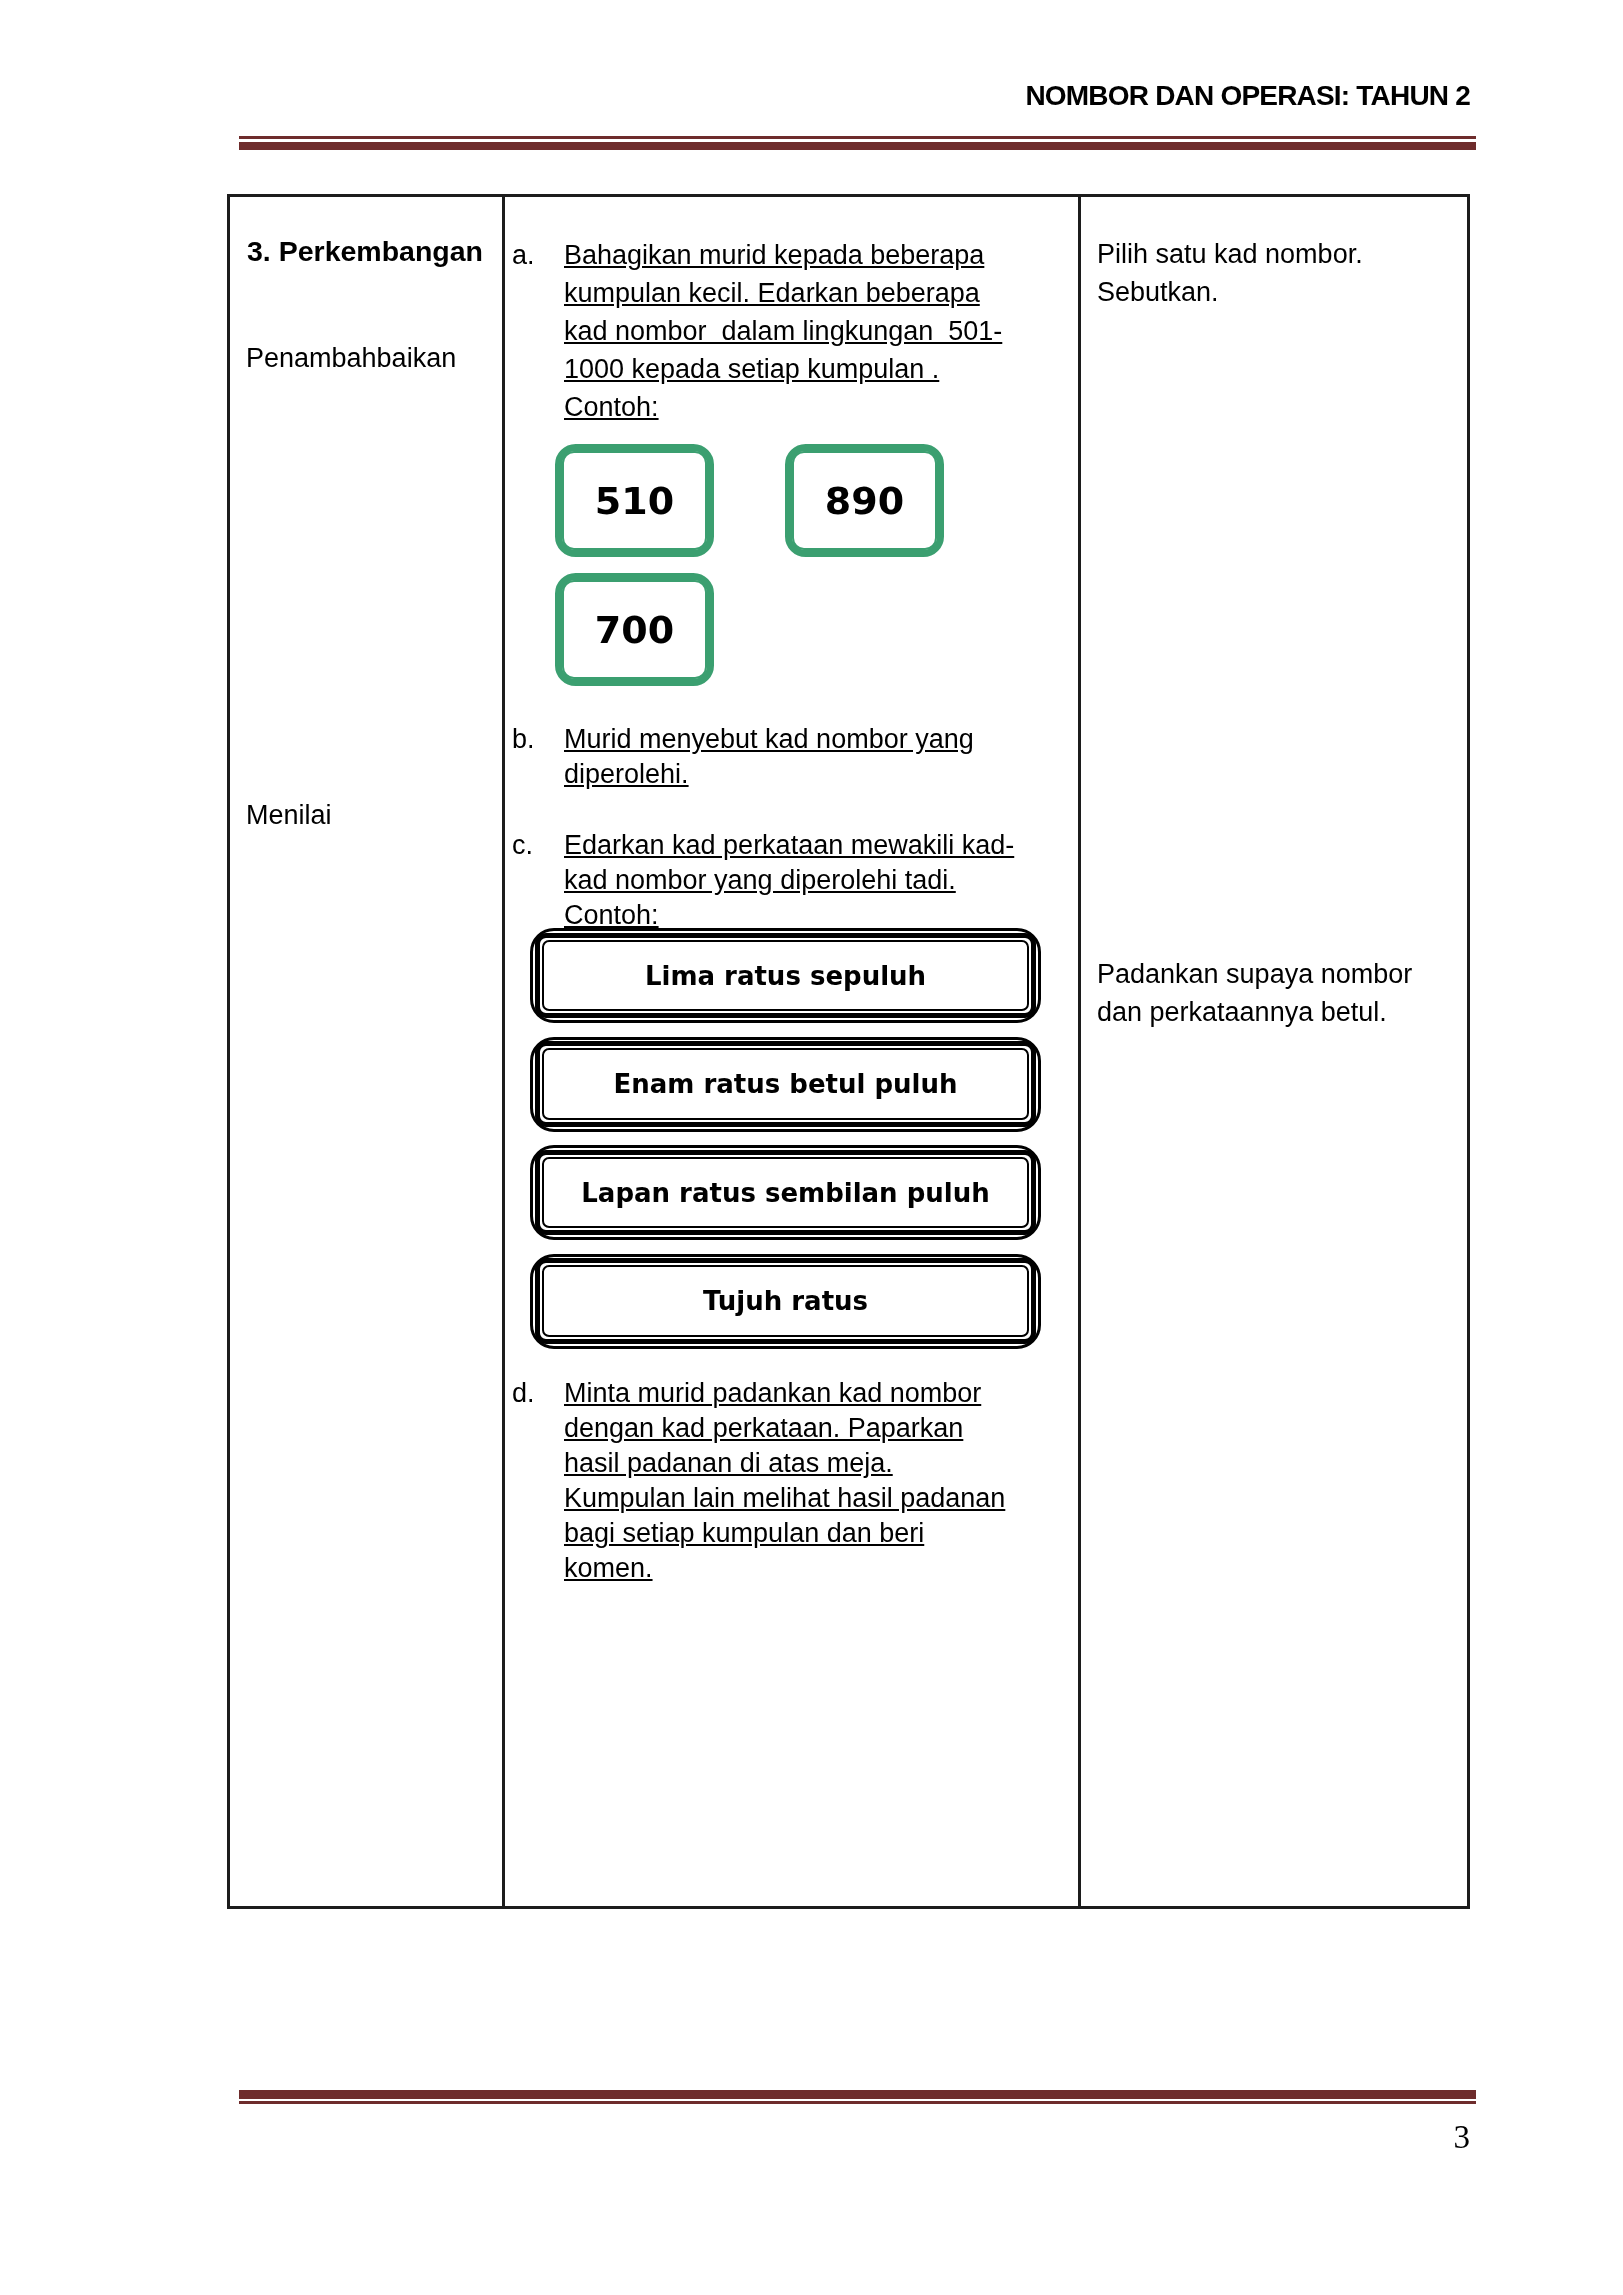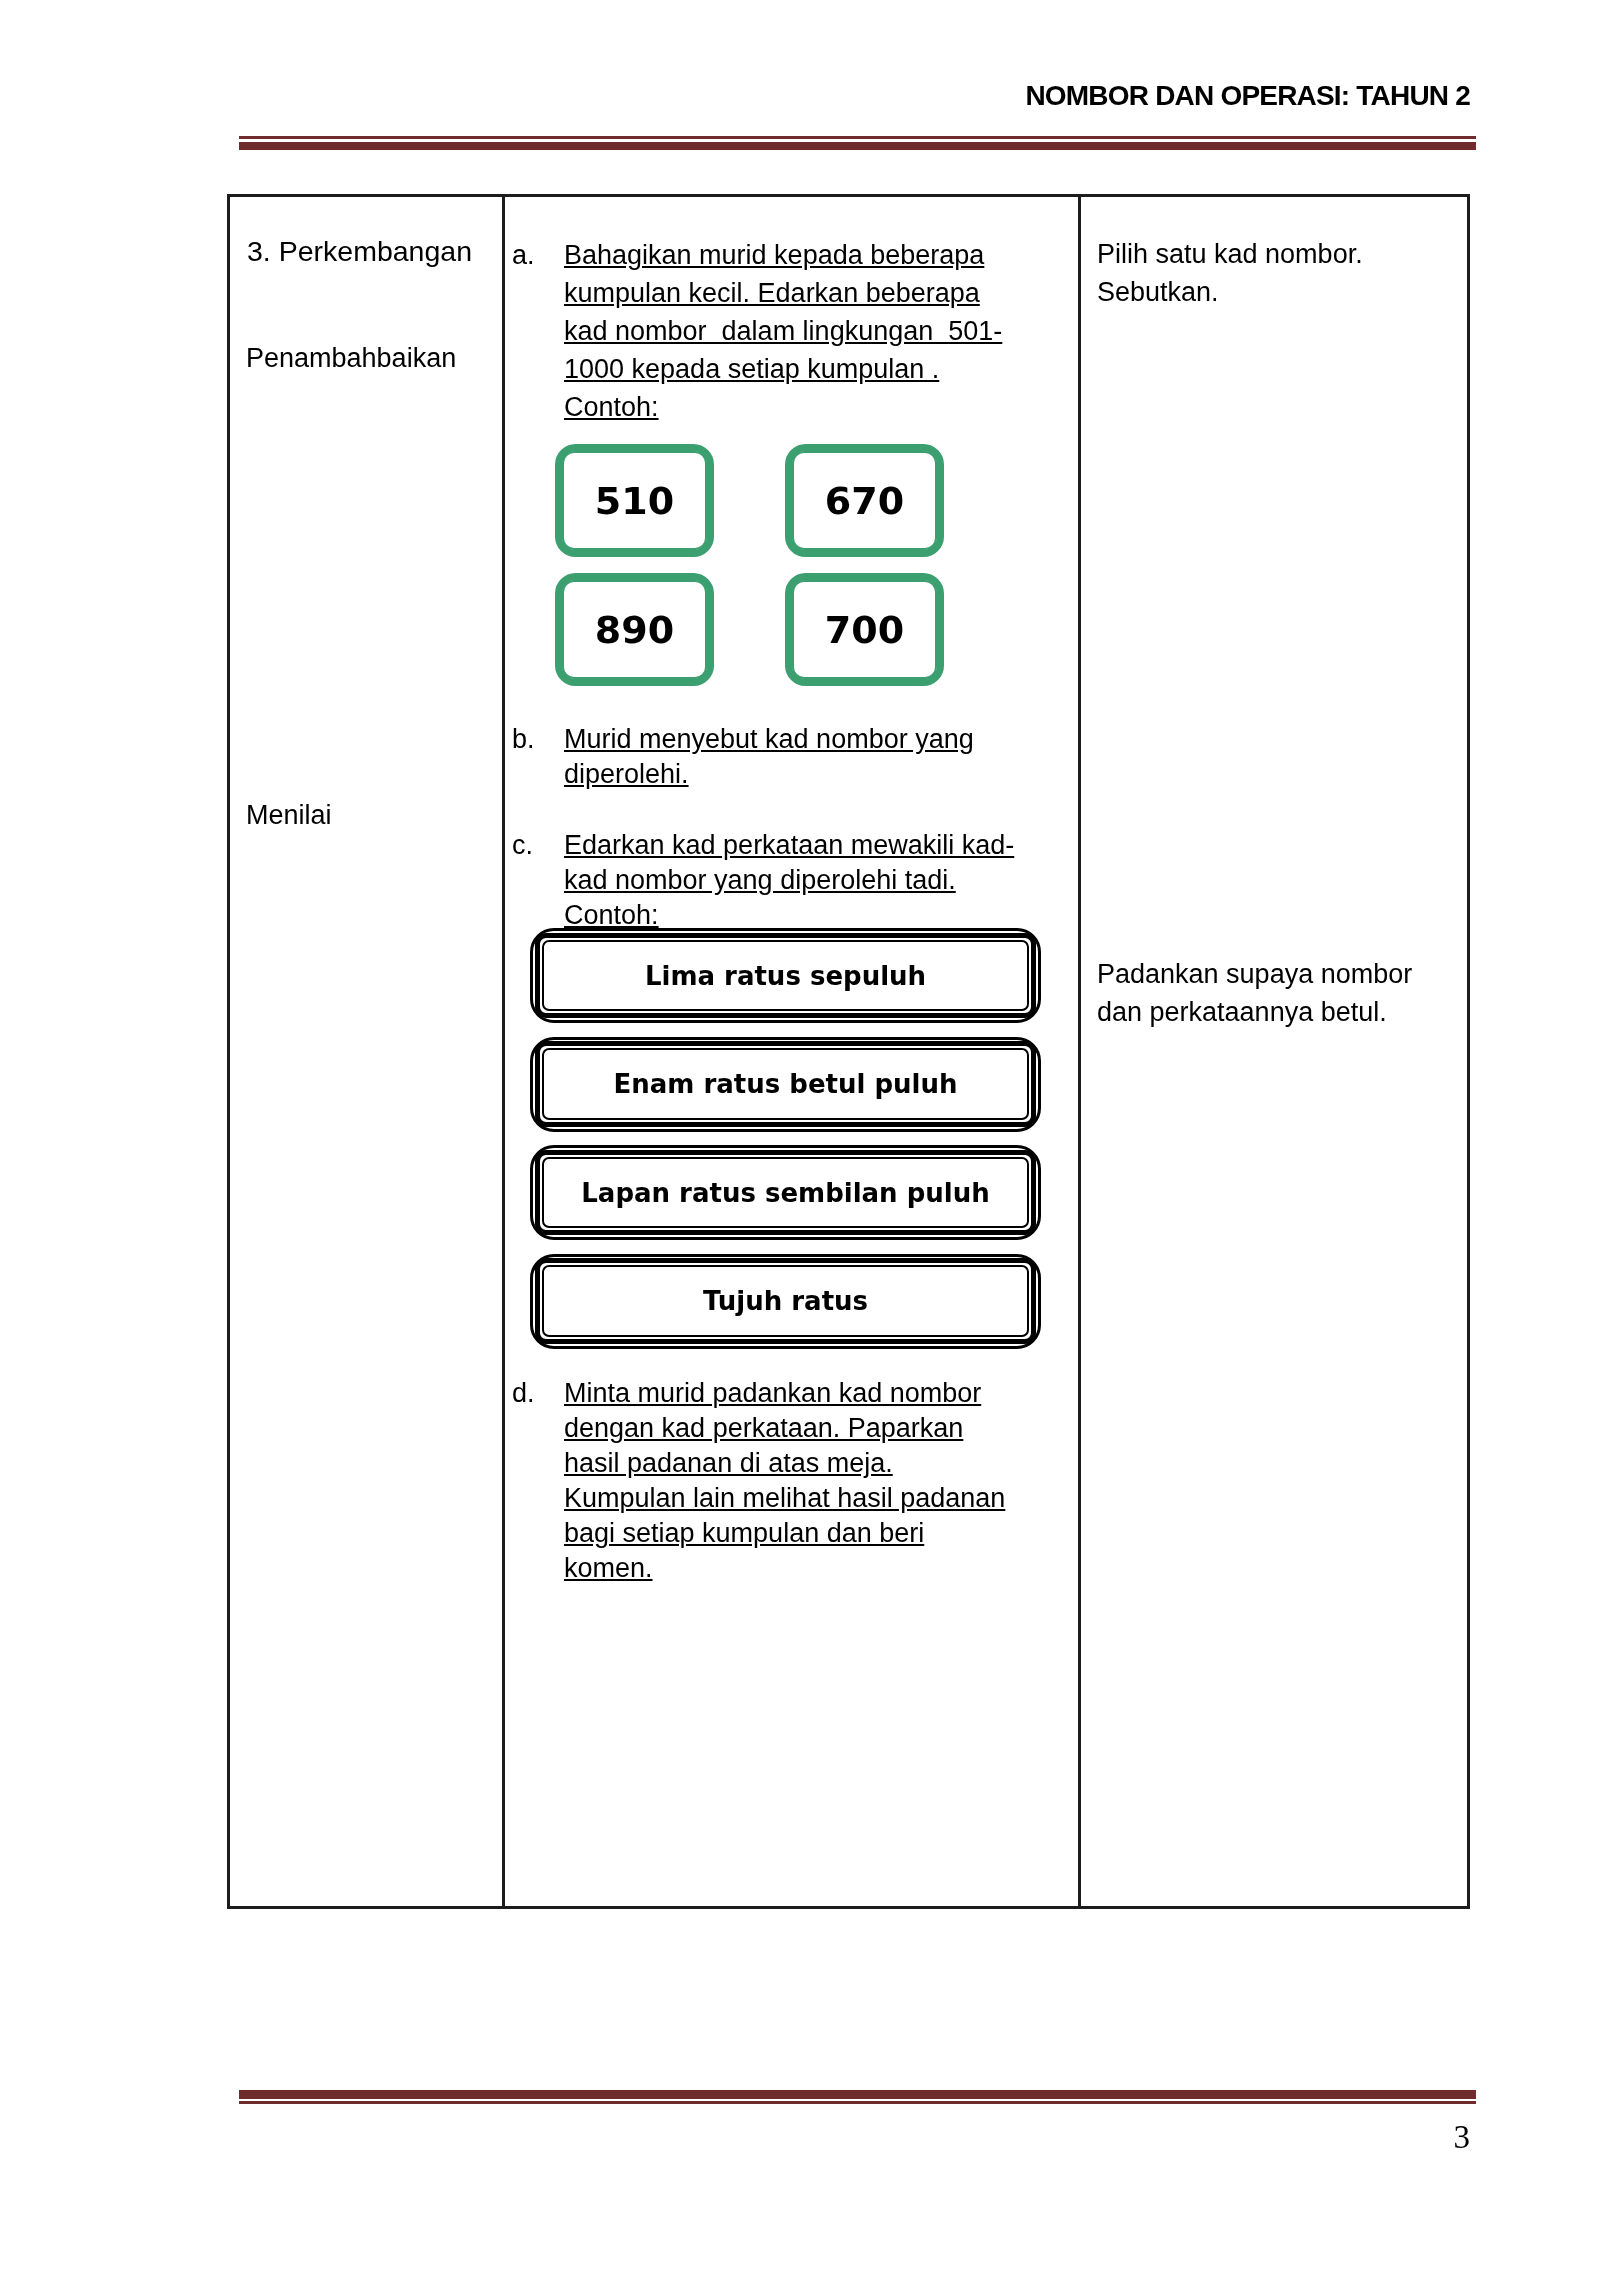--- a/index.html
+++ b/index.html
@@ -32,21 +32,21 @@
     left:227px;top:194px;width:1243px;height:1715px;
     border:3.2px solid #1c1c1c;
   }
   .v-divider{
     top:194px;height:1715px;width:3.2px;background:#1c1c1c;
   }
 
   
   .body-text{font-size:27px;line-height:38px;}
   .body-text-sm{font-size:27px;line-height:35px;}
-  .phase-label{font-size:28.5px;font-weight:normal;white-space:nowrap;}
+  .phase-label{font-size:28.5px;font-weight:bold;white-space:nowrap;}
 
   .activity-item{display:flex;align-items:flex-start;}
   .item-marker{width:52px;flex:0 0 52px;}
   .item-text{max-width:523px;text-decoration:underline;}
 
   
   .ncard-grid{
     left:555px;top:444px;
     display:grid;
     grid-template-columns:159px 159px;
@@ -118,23 +118,20 @@
 kad nombor  dalam lingkungan  501-
 1000 kepada setiap kumpulan .
 Contoh:</span>
   </div>
 
   <div class="abs ncard-grid">
     <div class="ncard-outer">
       <div class="ncard-inner">510</div>
     </div>
     <div class="ncard-outer">
-      <div class="ncard-inner">670</div>
-    </div>
-    <div class="ncard-outer">
       <div class="ncard-inner">890</div>
     </div>
     <div class="ncard-outer">
       <div class="ncard-inner">700</div>
     </div>
   </div>
 
   <div class="abs activity-item body-text-sm" style="left:512px;top:722px;">
     <span class="item-marker">b.</span>
     <span class="item-text pre">Murid menyebut kad nombor yang

